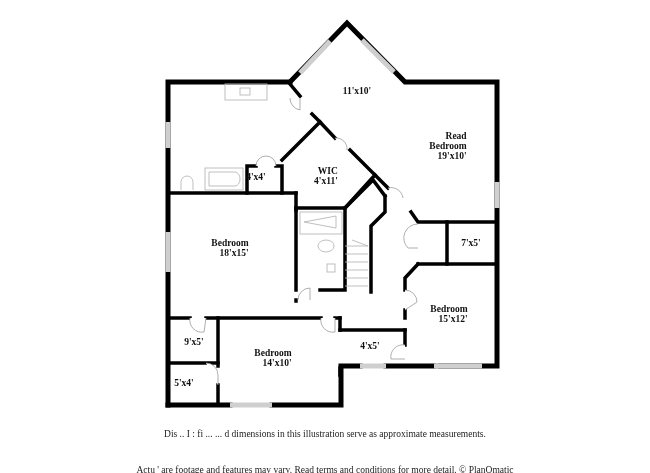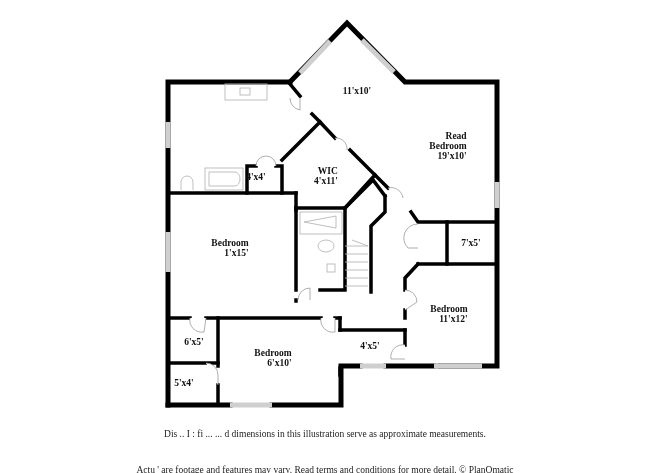--- a/index.html
+++ b/index.html
@@ -130,34 +130,34 @@
   <span>4'x11'</span>
 </div>
 <div class="room-label" style="left:256px;top:172px">
   <span>4'x4'</span>
 </div>
 <div class="room-label" style="left:471px;top:238px">
   <span>7'x5'</span>
 </div>
 <div class="room-label" style="left:230px;top:238px">
   <span>Bedroom</span>
-  <span>1'x15'</span>
+  <span>18'x15'</span>
 </div>
 <div class="room-label" style="left:449px;top:304px">
   <span>Bedroom</span>
-  <span>11'x12'</span>
+  <span>15'x12'</span>
 </div>
 <div class="room-label" style="left:370px;top:341px">
   <span>4'x5'</span>
 </div>
 <div class="room-label" style="left:194px;top:337px">
-  <span>6'x5'</span>
+  <span>9'x5'</span>
 </div>
 <div class="room-label" style="left:273px;top:348px">
   <span>Bedroom</span>
-  <span>6'x10'</span>
+  <span>14'x10'</span>
 </div>
 <div class="room-label" style="left:184px;top:378px">
   <span>5'x4'</span>
 </div>
 
 <div class="disclaimer" style="top:428px">Dis  ..    I  : fi   ...  ...   d dimensions in this illustration serve as approximate measurements.</div>
 <div class="disclaimer" style="top:464px">Actu  '    are footage and features may vary. Read terms and conditions for more detail. © PlanOmatic</div>
 
 </body></html>

